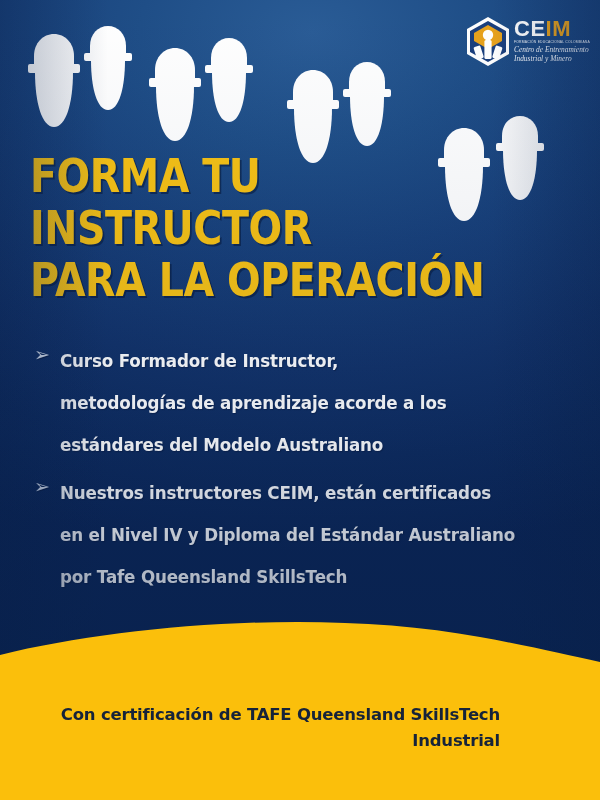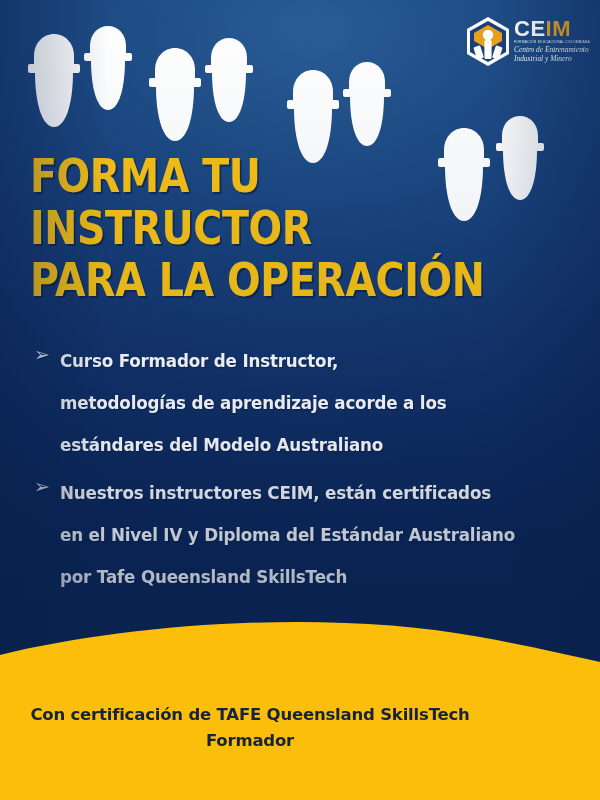--- a/index.html
+++ b/index.html
@@ -65,21 +65,21 @@
     letter-spacing:-0.2px;
     text-shadow:1px 1px 1px rgba(6,20,50,0.45);
     transform:scaleX(0.93);transform-origin:left top;
   }
   .bullet-body div{white-space:nowrap;}
 
   
   .footer-wave{position:absolute;left:0;bottom:0;width:600px;height:185px;}
   .footer-text{
     position:absolute;left:0;bottom:46px;width:500px;
-    text-align:center;color:#16233a;
+    text-align:right;color:#16233a;
     font-family:"DejaVu Sans", sans-serif;
     font-weight:bold;font-size:16.5px;line-height:26px;
     letter-spacing:-0.2px;
   }
   .tafe{position:absolute;left:504px;bottom:40px;width:84px;height:66px;}
 </style>
 </head>
 <body>
 
 <div class="poster">
@@ -207,17 +207,17 @@
   <div class="vignette"></div>
 
   <div class="footer-wave">
     <svg width="600" height="185" viewBox="0 0 600 185" preserveAspectRatio="none">
       <path d="M0 40 C130 8 330 -6 480 22 C530 31 568 40 600 47 L600 185 L0 185 Z" fill="#fbbf0b"></path>
     </svg>
   </div>
 
   <div class="footer-text">
     <div>Con certificación de TAFE Queensland SkillsTech</div>
-    <div>Formador</div>
+    <div>Industrial</div>
   </div>
 
 
 </div>
 
 </body></html>

